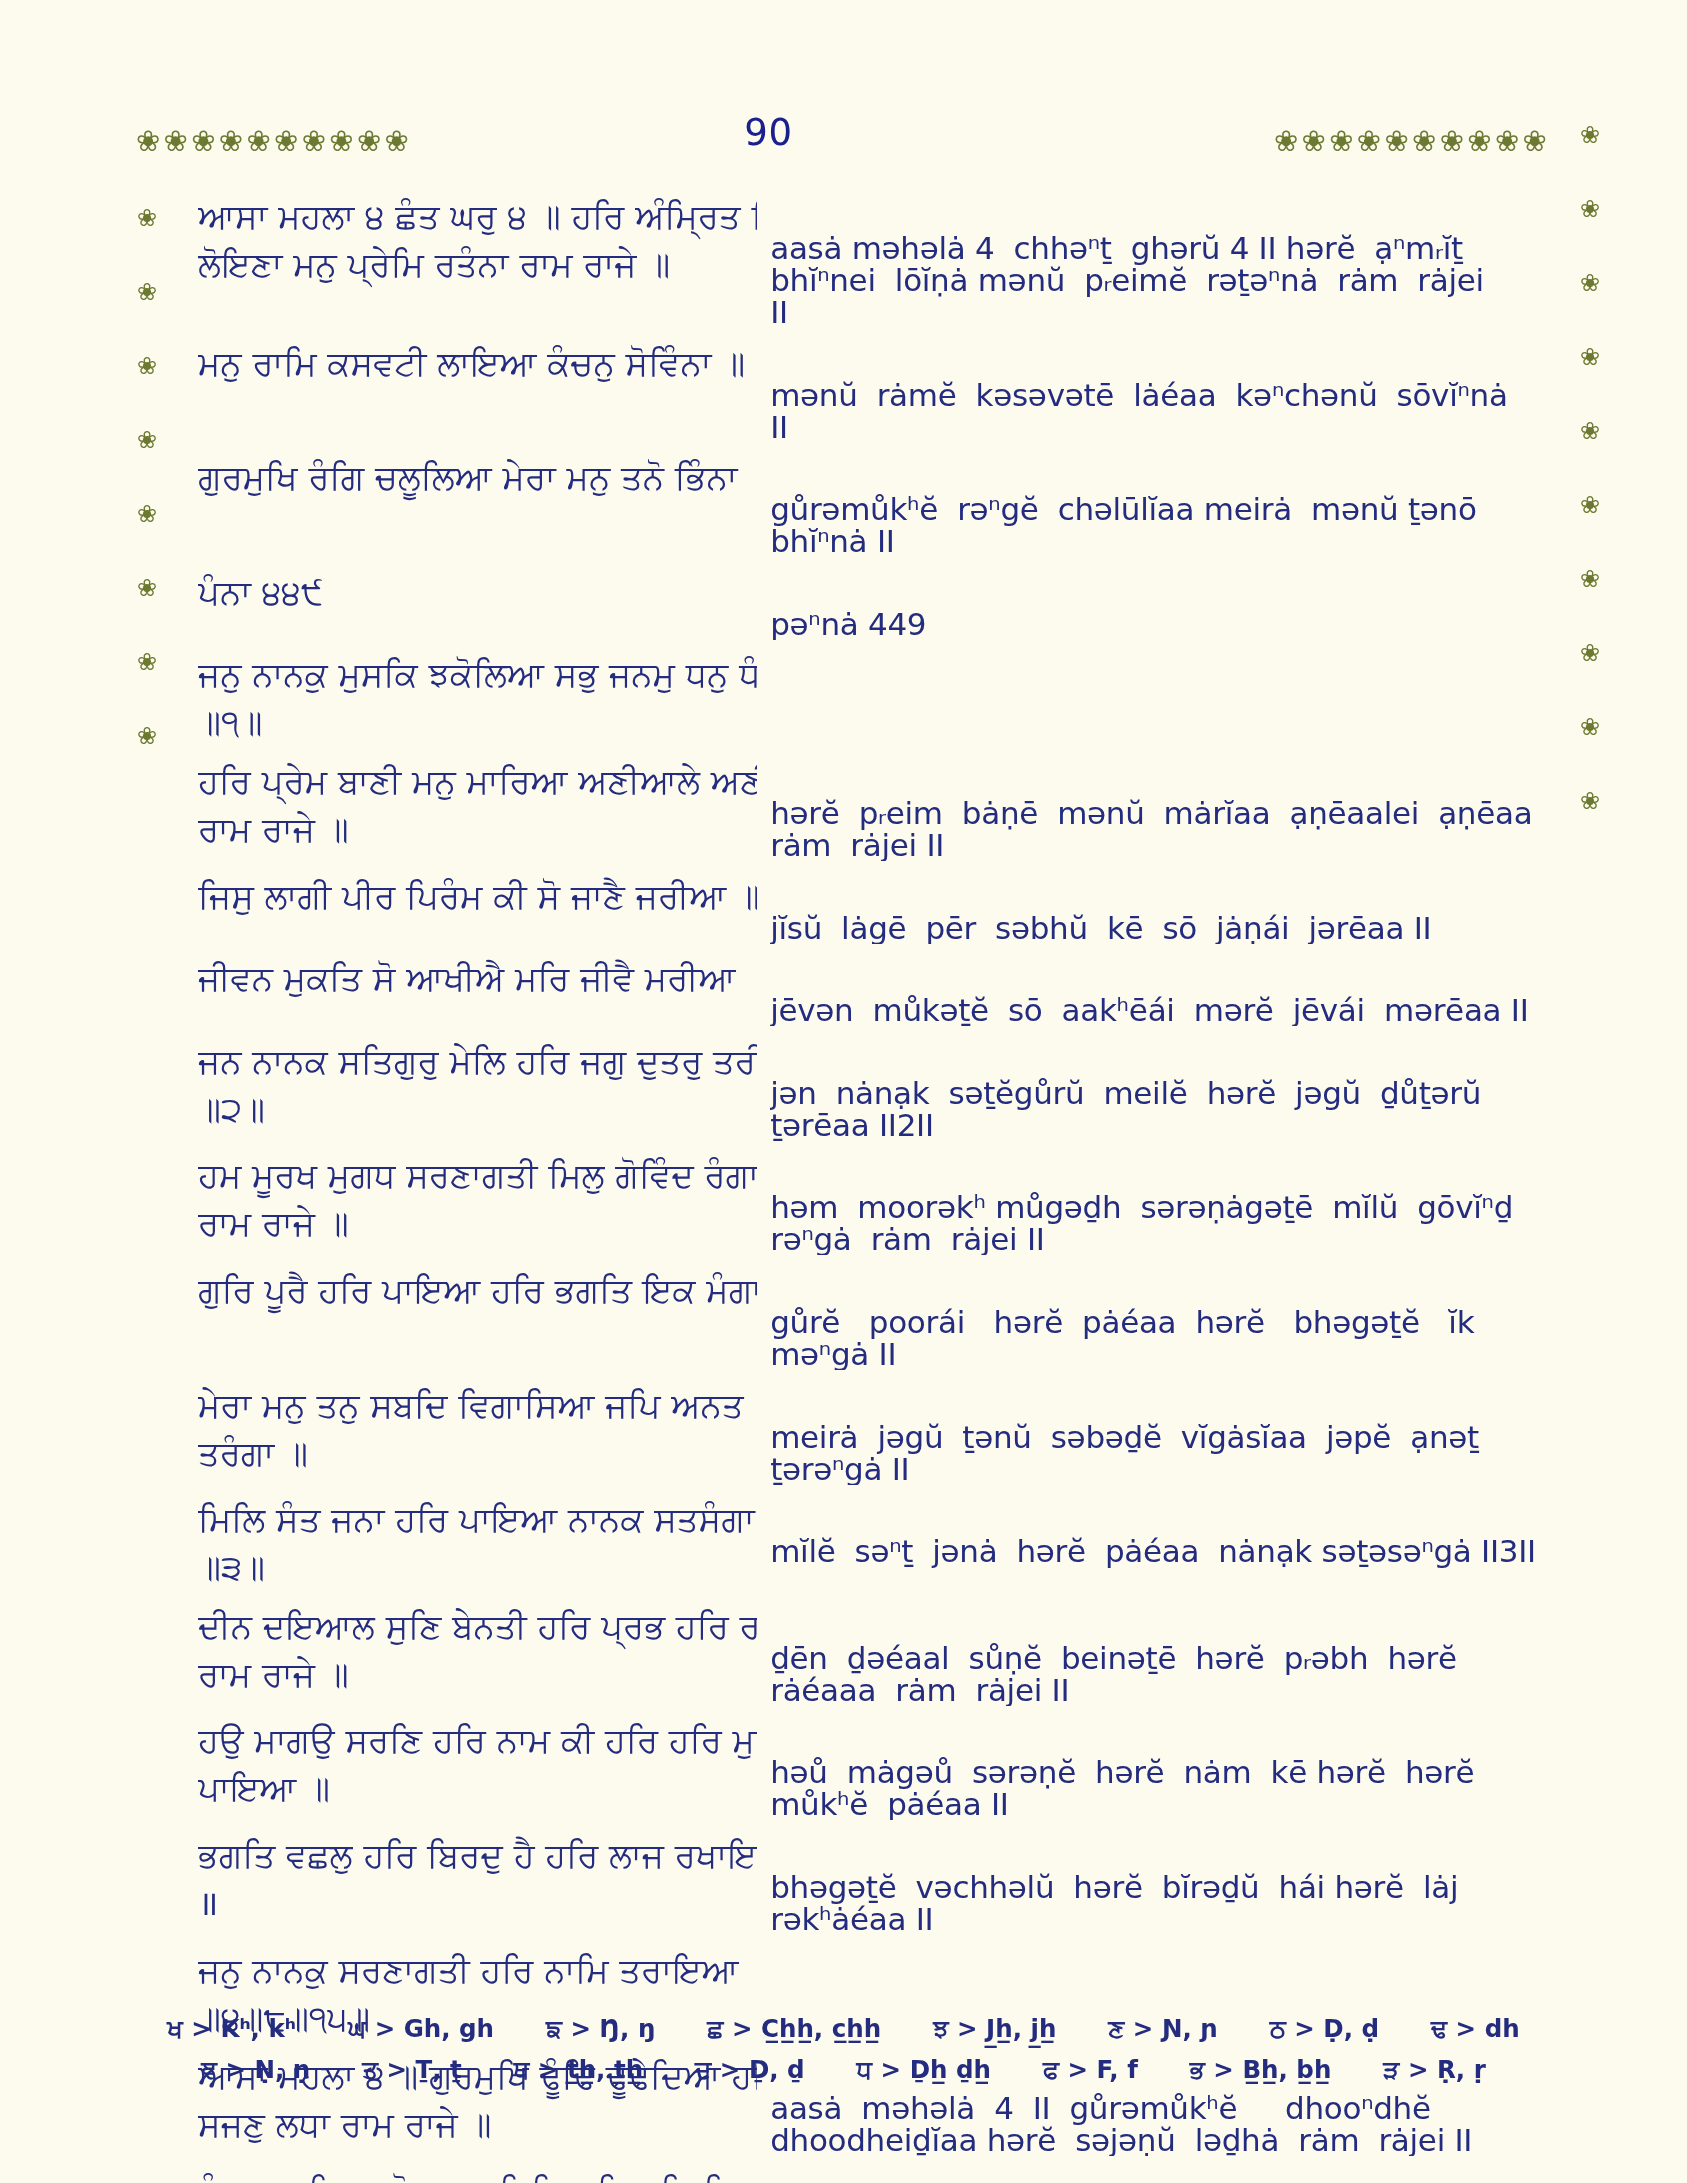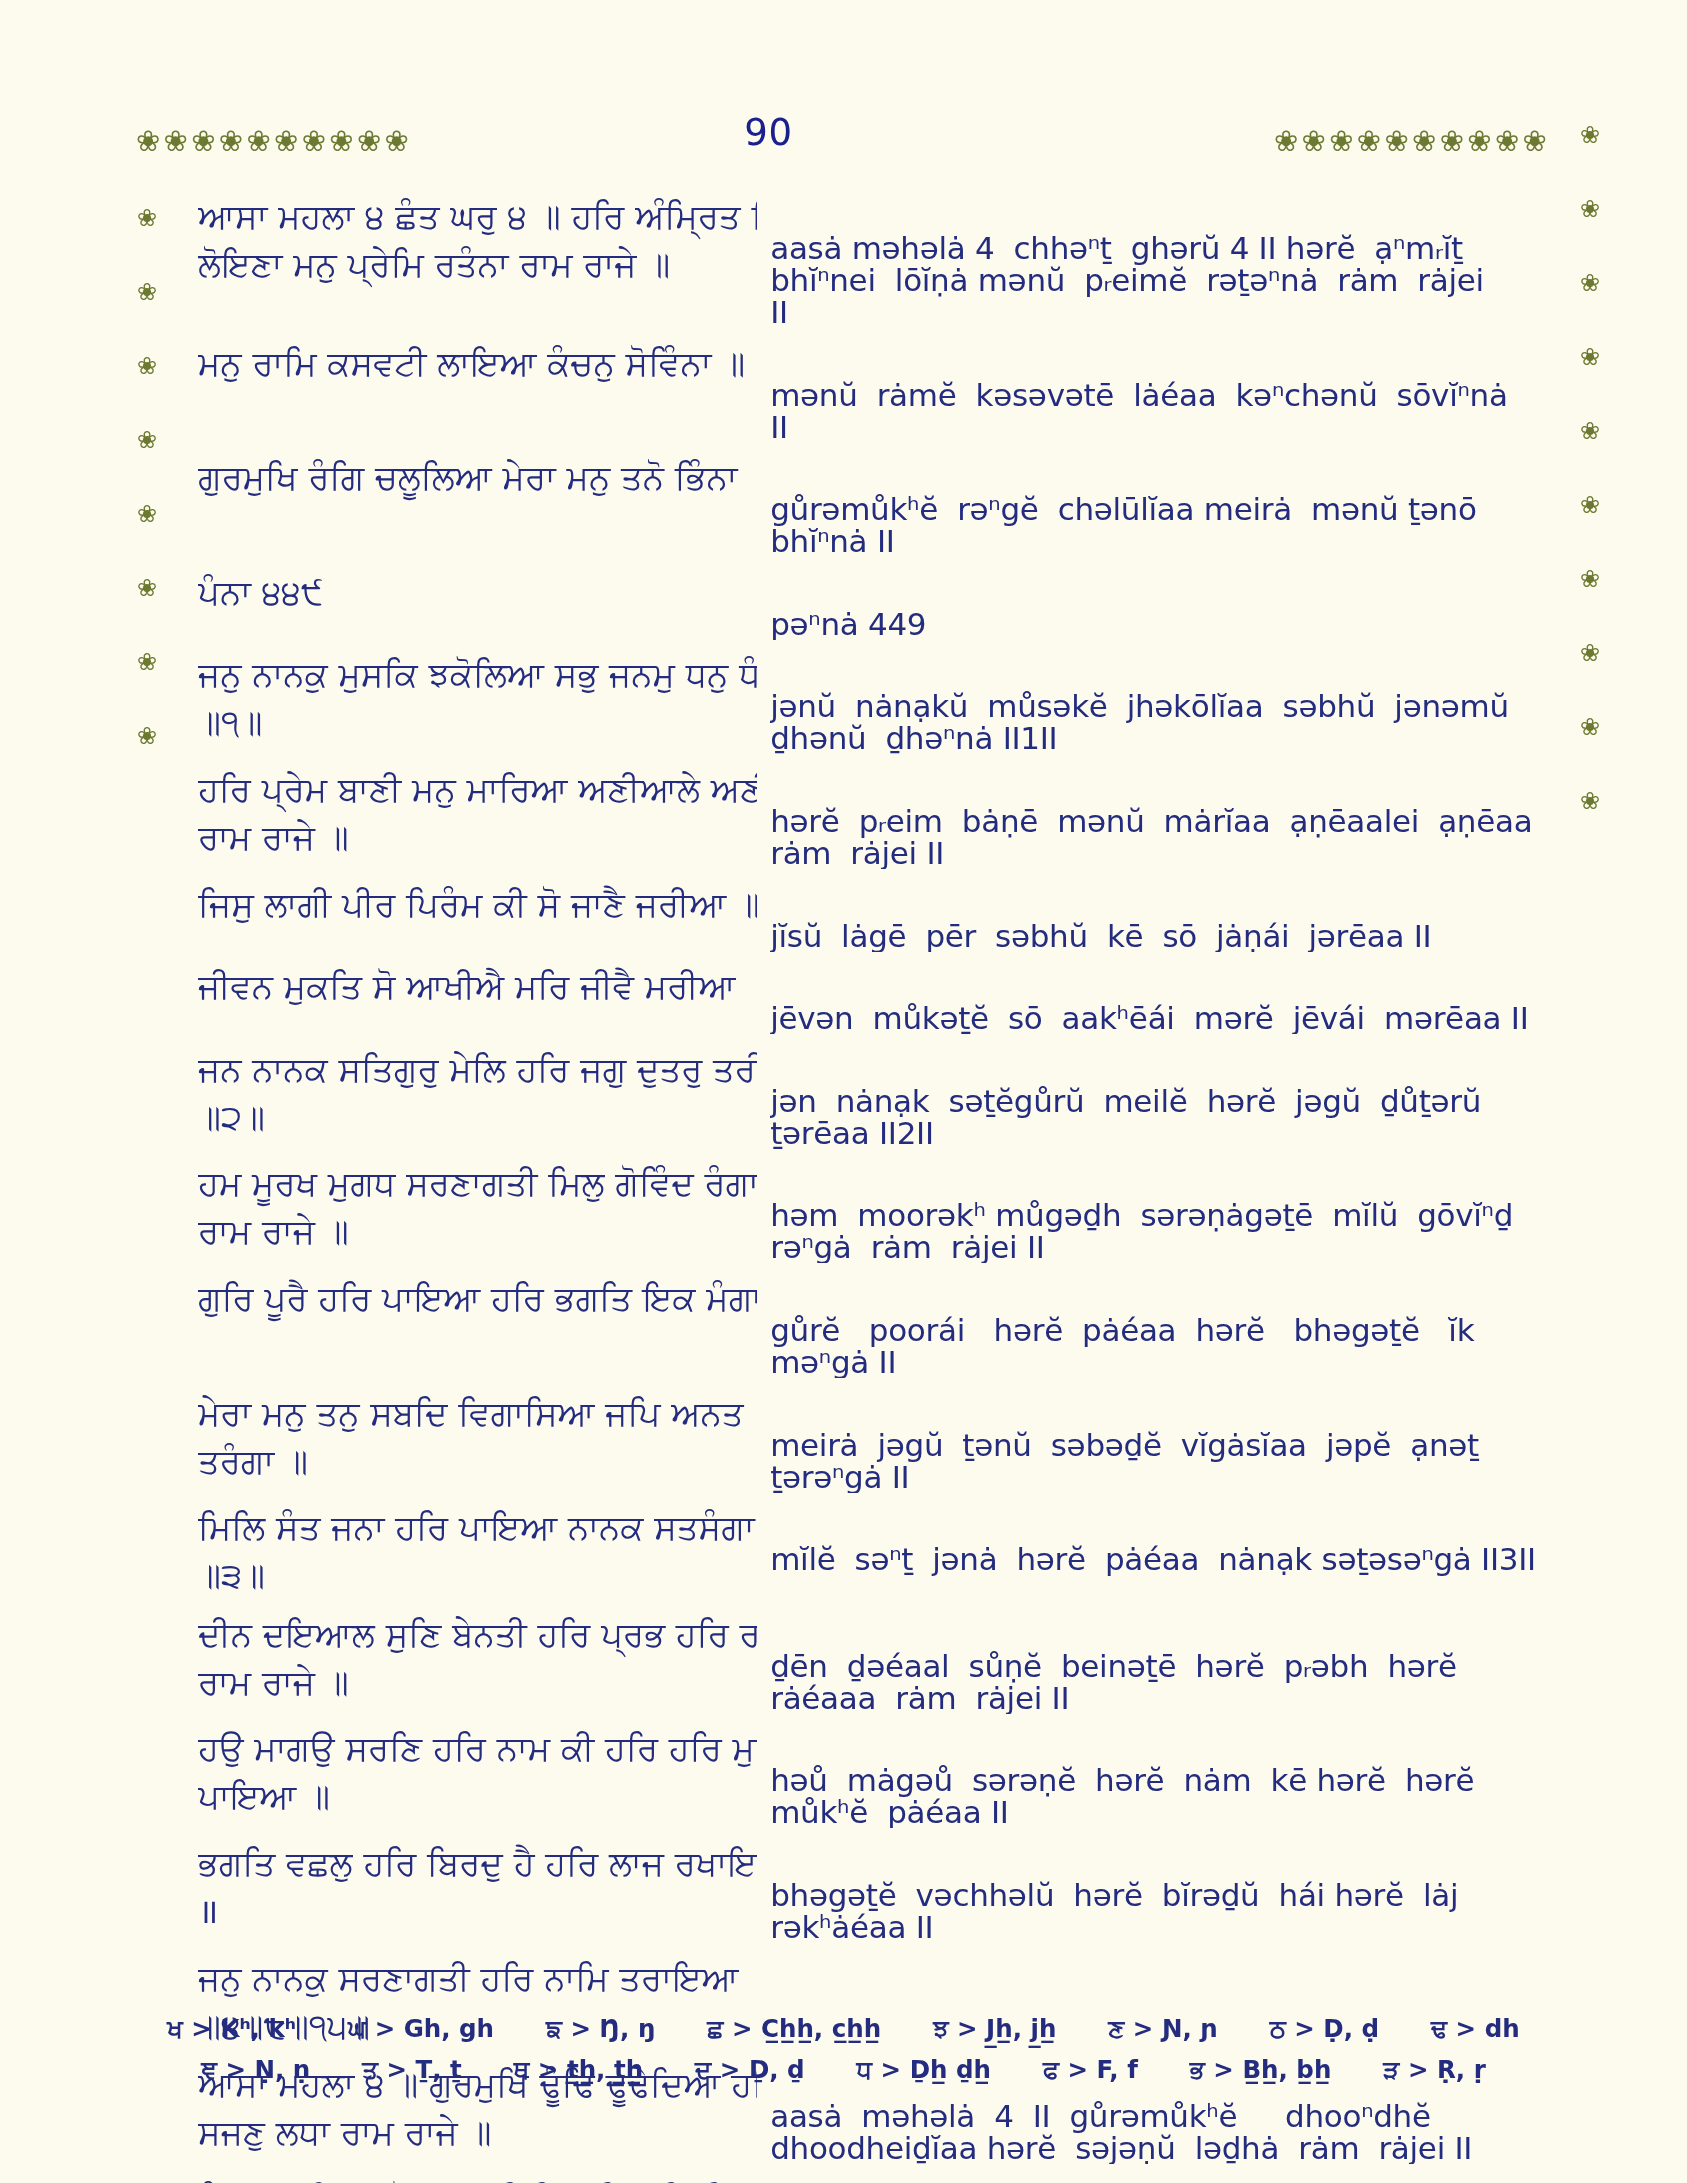--- a/index.html
+++ b/index.html
@@ -134,22 +134,20 @@
     </div>
 
     <div class="verse-row marker">
       <div class="g-cell">ਪੰਨਾ ੪੪੯</div>
       <div class="t-cell">pəⁿnȧ 449</div>
     </div>
 
     <div class="verse-row">
       <div class="g-cell">ਜਨੁ ਨਾਨਕੁ ਮੁਸਕਿ ਝਕੋਲਿਆ ਸਭੁ ਜਨਮੁ ਧਨੁ ਧੰਨਾ
 ॥੧॥</div>
-      <div class="t-cell">jənŭ  nȧnạkŭ  můsəkĕ  jhəkōlĭaa  səbhŭ  jənəmŭ
-ḏhənŭ  ḏhəⁿnȧ II1II</div>
     </div>
 
     <div class="verse-row">
       <div class="g-cell">ਹਰਿ ਪ੍ਰੇਮ ਬਾਣੀ ਮਨੁ ਮਾਰਿਆ ਅਣੀਆਲੇ ਅਣੀਆ
 ਰਾਮ ਰਾਜੇ ॥</div>
       <div class="t-cell">hərĕ  pᵣeim  bȧṇē  mənŭ  mȧrĭaa  ạṇēaalei  ạṇēaa
 rȧm  rȧjei II</div>
     </div>
 
     <div class="verse-row">

